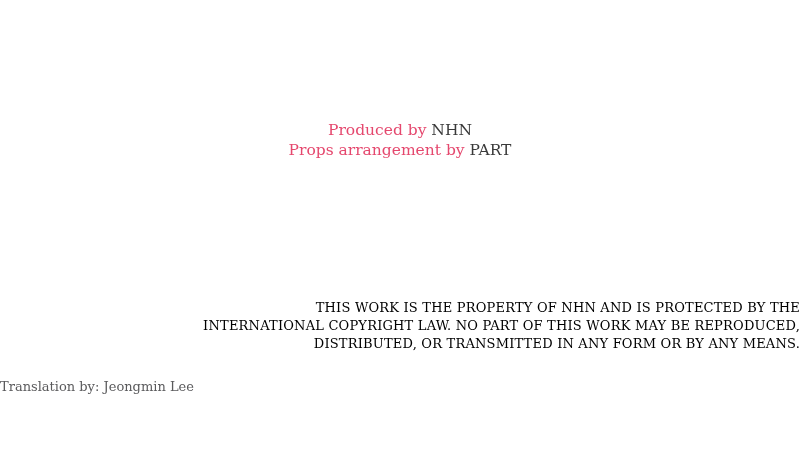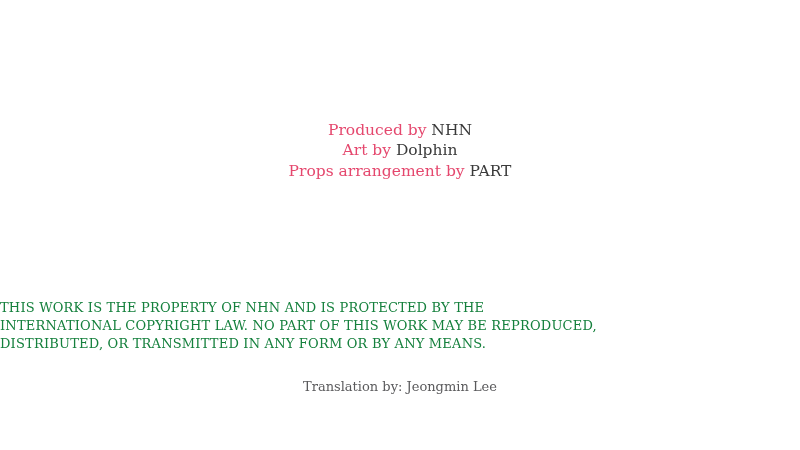--- a/index.html
+++ b/index.html
@@ -36,48 +36,47 @@
     color: #e5486e;
   }
   .credit-name {
     color: #3a3a3a;
   }
   .copyright-block {
     position: absolute;
     top: 299px;
     left: 0;
     right: 0;
-    text-align: left;
-    color: #15803d;
+    text-align: right;
+    color: #000000;
   }
   .copyright-line {
     font-size: 13px;
     line-height: 18px;
     letter-spacing: 0.2px;
     white-space: nowrap;
   }
   .translation-line {
     position: absolute;
     top: 379px;
     left: 0;
     right: 0;
-    text-align: center;
+    text-align: left;
     font-size: 13px;
     line-height: 16px;
     color: #5a5a5c;
   }
 </style>
 </head>
 <body>
 
 <div class="stage">
 
   <div class="credits-block">
     <div class="credit-line"><span class="credit-role">Produced by </span><span class="credit-name">NHN</span></div>
-    <div class="credit-line"><span class="credit-role">Art by </span><span class="credit-name">Dolphin</span></div>
     <div class="credit-line"><span class="credit-role">Props arrangement by </span><span class="credit-name">PART</span></div>
   </div>
 
   <div class="copyright-block">
     <div class="copyright-line">THIS WORK IS THE PROPERTY OF NHN AND IS PROTECTED BY THE</div>
     <div class="copyright-line">INTERNATIONAL COPYRIGHT LAW. NO PART OF THIS WORK MAY BE REPRODUCED,</div>
     <div class="copyright-line">DISTRIBUTED, OR TRANSMITTED IN ANY FORM OR BY ANY MEANS.</div>
   </div>
 
   <div class="translation-line">Translation by: Jeongmin Lee</div>

